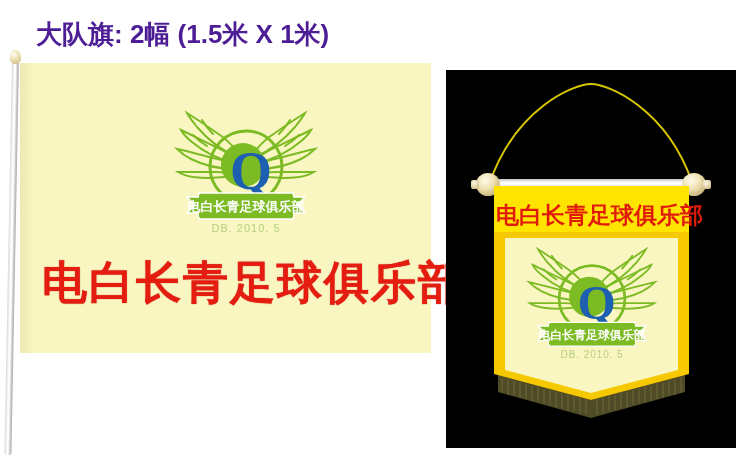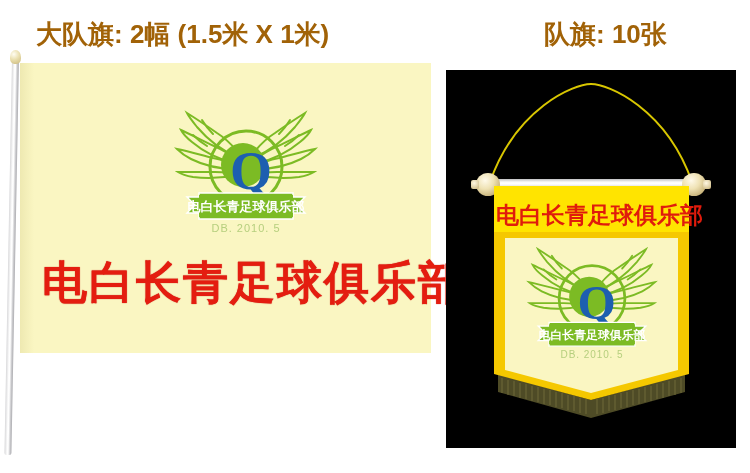--- a/index.html
+++ b/index.html
@@ -5,21 +5,21 @@
   html,body{margin:0;padding:0;background:#fff;}
   body{
     width:750px;height:473px;position:relative;overflow:hidden;
     font-family:"Liberation Sans","DejaVu Sans",sans-serif;
     background:#ffffff;
   }
   .stage{position:absolute;inset:0;}
 
   
   .title{
-    position:absolute;font-weight:bold;color:#a16207;
+    position:absolute;font-weight:bold;color:#4c1d95;
     white-space:nowrap;letter-spacing:0px;
   }
   #title-left{left:36px;top:17px;font-size:26px;}
   #title-right{left:544px;top:17px;font-size:26px;}
 
   
   #left-panel{position:absolute;left:0;top:55px;width:445px;height:400px;}
 
   .pole{
     position:absolute;left:12px;top:4px;width:7px;height:396px;
@@ -85,21 +85,20 @@
   }
   #pennant-crest{left:72px;top:168px;width:148px;height:124px;position:absolute;}
 </style>
 </head>
 <body>
 
 <div class="stage">
 
   <div class="title" id="title-left">大队旗: 2幅 (1.5米 X 1米)</div>
 
-  <div class="title" id="title-right">队旗: 10张</div>
 
   <div id="left-panel">
 
     <div class="pole"></div>
     <div class="pole-finial"></div>
 
     <div class="flag">
       <div class="flag-shadeL"></div>
 
       <div class="crest" id="flag-crest">

